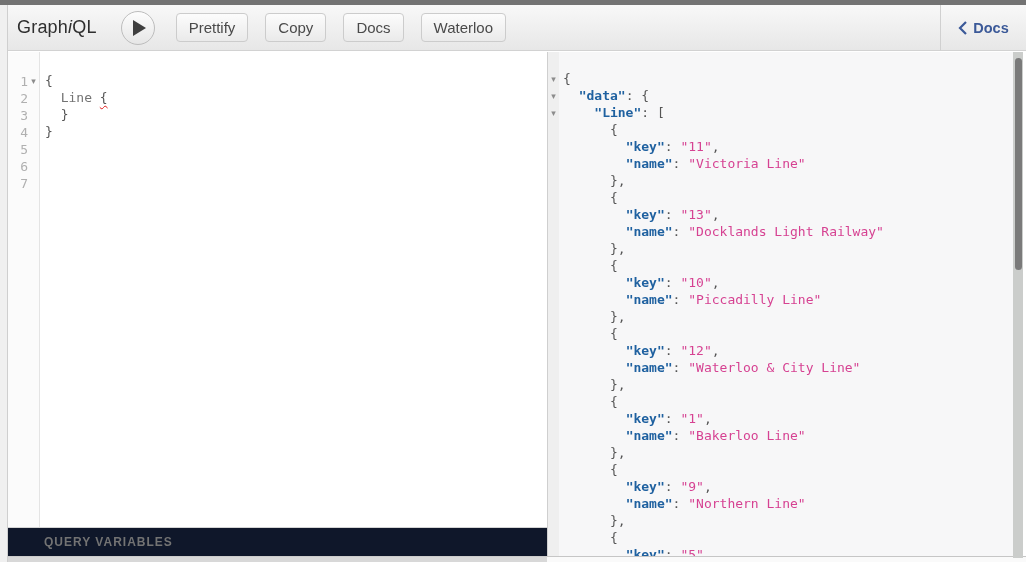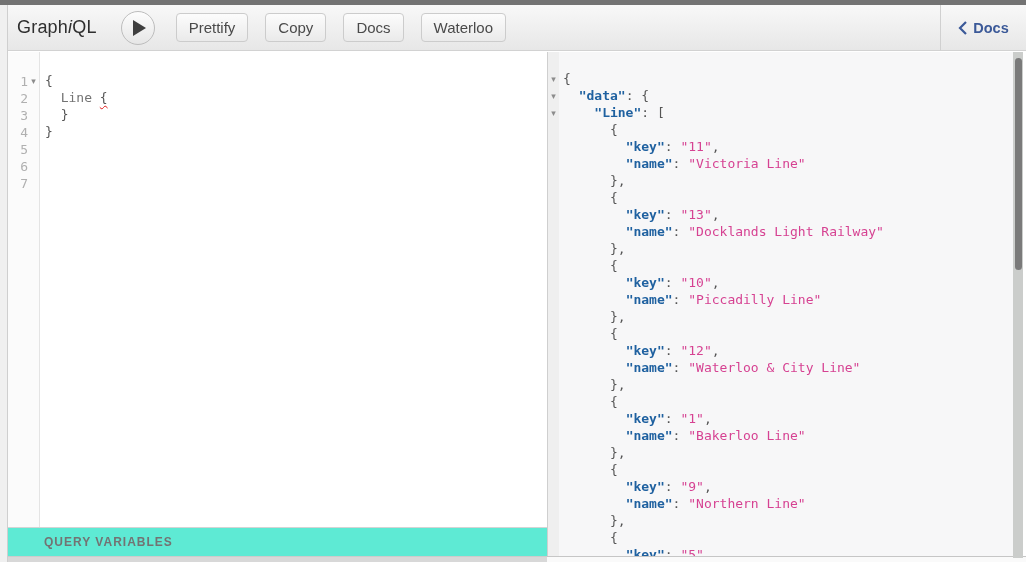--- a/index.html
+++ b/index.html
@@ -39,21 +39,21 @@
   .lnum { width:20px; text-align:right; color:#b0b0b0; font:13px "DejaVu Sans Mono",monospace; }
   .fold-cell { width:11px; text-align:center; color:#8c8c8c; font-size:9px; line-height:17px; cursor:pointer; }
   .code-area { flex:1; padding:21px 0 0 5px; overflow:hidden; cursor:text; }
   .code-line { height:17px; line-height:17px; font:13px "DejaVu Sans Mono",monospace; white-space:pre; color:#555; }
 
   .tk-w { white-space:pre; }
   .tk-p { color:#555; }
   .tk-f { color:#737373; }
   .tk-e { color:#555; text-decoration:underline wavy #e01b1b; text-decoration-thickness:1px; text-underline-offset:3px; }
 
-  .variables-bar { height:29px; background:#5eead4; border-top:1px solid #d4d4d4;
+  .variables-bar { height:29px; background:#0f172a; border-top:1px solid #d4d4d4;
                    display:flex; align-items:center; padding-left:36px; }
   .variables-title { font-size:12px; font-weight:bold; color:#737373; letter-spacing:1px; }
   .left-bottom-strip { height:6px; background:#d8d8d8; border-top:1px solid #cccccc; }
 
   
   .result-pane { position:absolute; left:547px; top:47px; width:466px; bottom:6px;
                  background:#f7f7f8; border-left:1px solid #cfcfcf; display:flex; overflow:hidden; }
   .result-fold-gutter { width:11px; background:#efefef; padding-top:19px; }
   .rfold-row { height:17px; text-align:center; color:#8c8c8c; font-size:9px; line-height:17px; cursor:pointer; }
   .result-code { flex:1; padding:19px 0 0 4px; overflow:hidden; }

